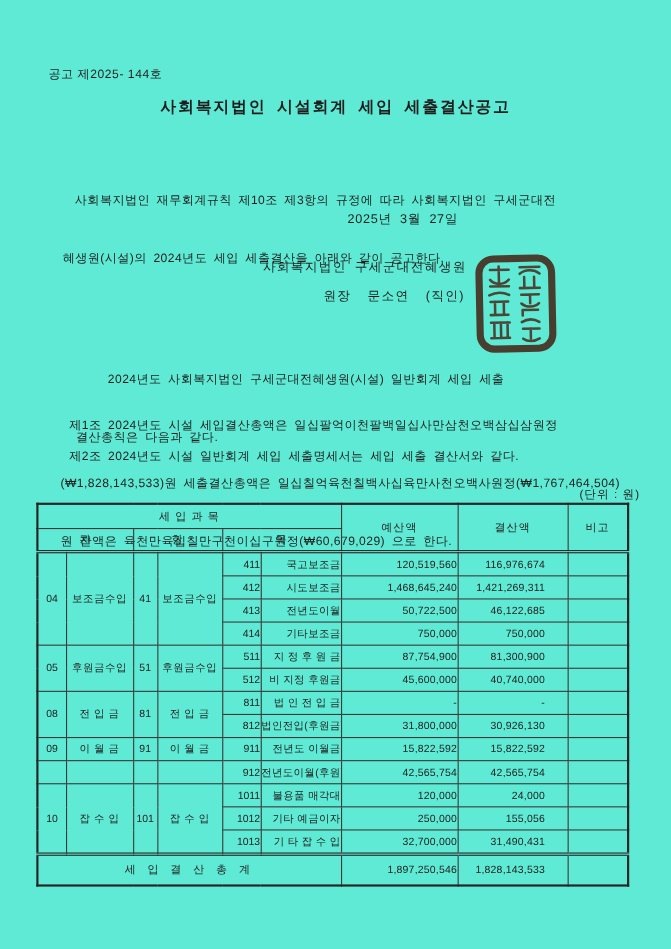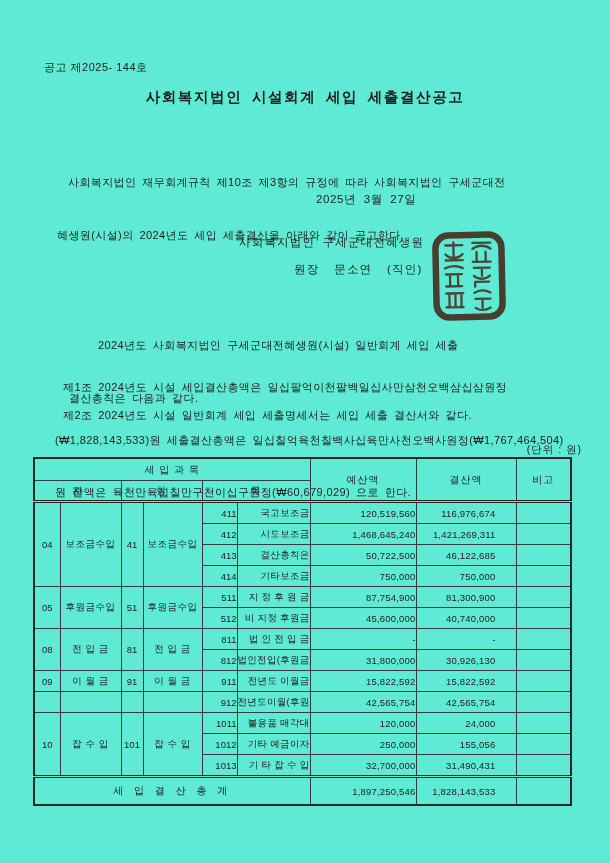--- a/index.html
+++ b/index.html
@@ -138,21 +138,21 @@
           </tr>
           <tr>
             <td class="mcode">412</td>
             <td class="mname">시도보조금</td>
             <td class="num">1,468,645,240</td>
             <td class="num settle-col">1,421,269,311</td>
             <td class="note"></td>
           </tr>
           <tr>
             <td class="mcode">413</td>
-            <td class="mname">결산총칙은</td>
+            <td class="mname">전년도이월</td>
             <td class="num">50,722,500</td>
             <td class="num settle-col">46,122,685</td>
             <td class="note"></td>
           </tr>
           <tr>
             <td class="mcode">414</td>
             <td class="mname">기타보조금</td>
             <td class="num">750,000</td>
             <td class="num settle-col">750,000</td>
             <td class="note"></td>

